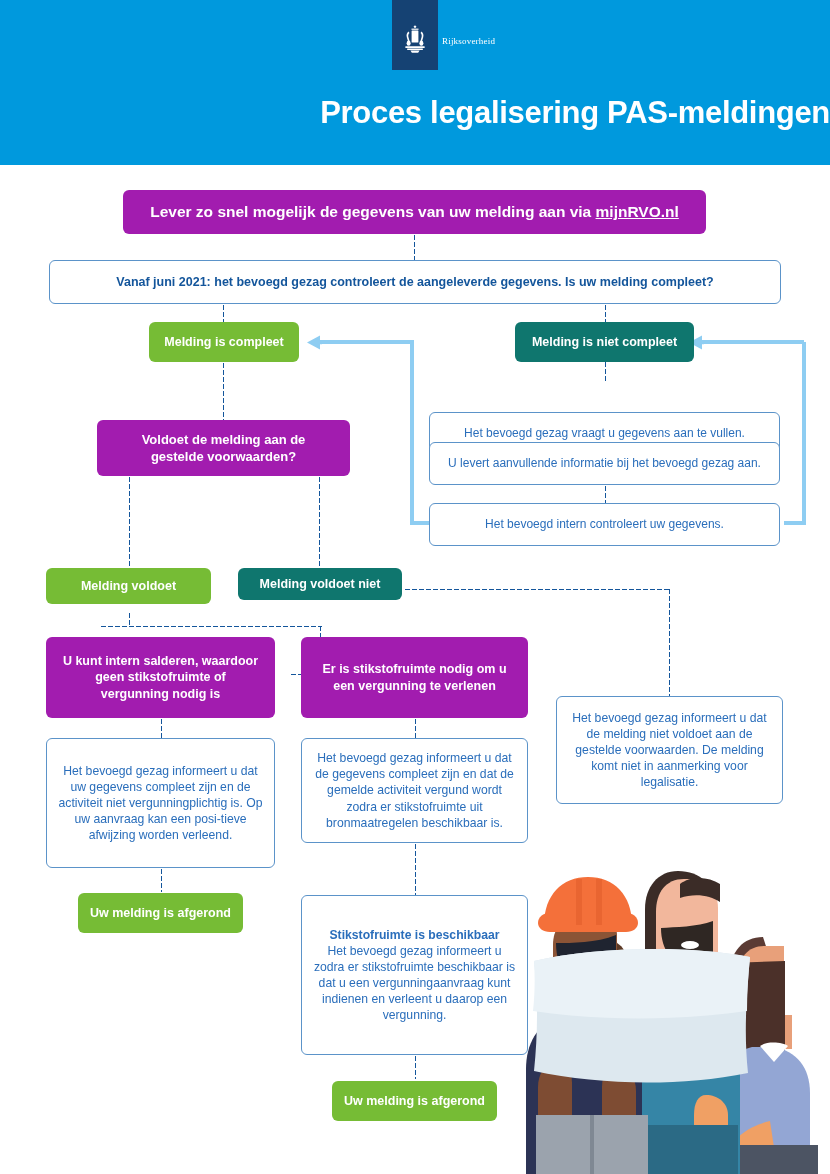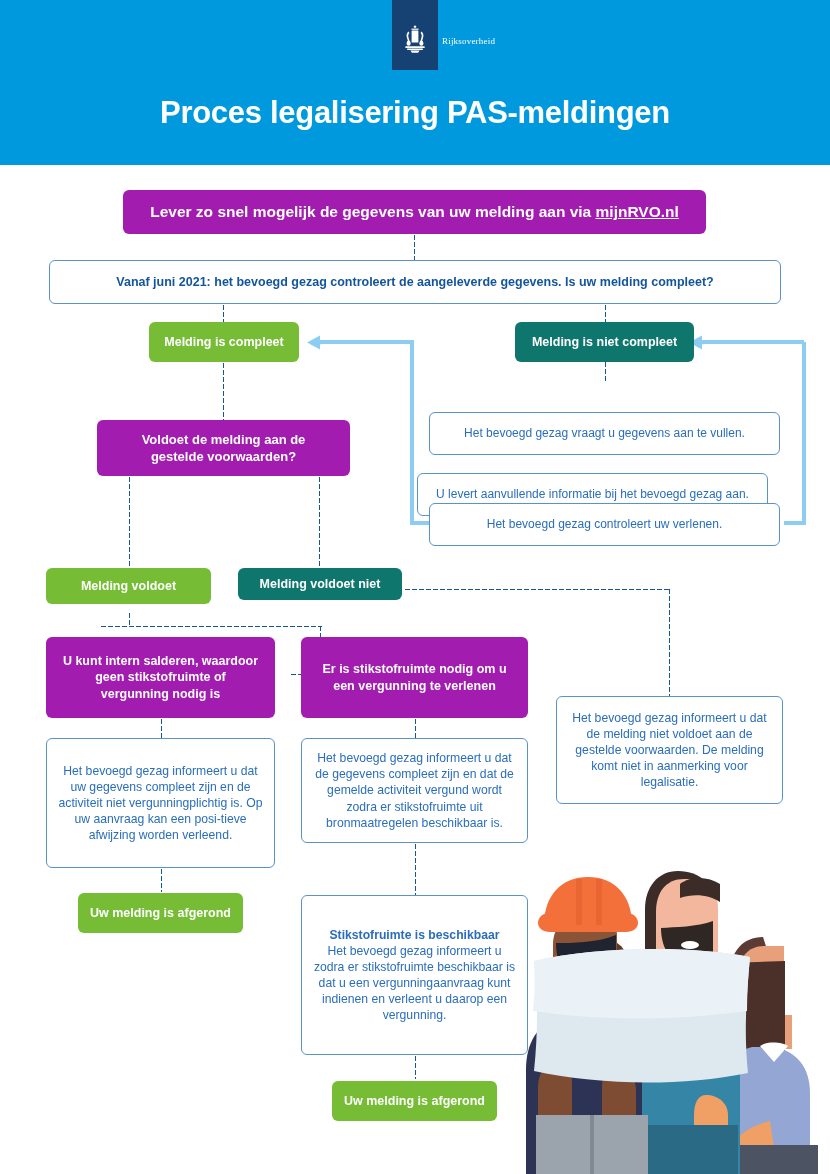--- a/index.html
+++ b/index.html
@@ -10,21 +10,21 @@
     position:relative;overflow:hidden;
   }
   #stage{position:relative;width:830px;height:1174px;overflow:hidden;background:#fff;}
 
   
   .header{position:absolute;left:0;top:0;width:830px;height:165px;background:#0099dd;}
   .logo-wrap{position:absolute;left:392px;top:0;width:46px;height:70px;background:#154273;}
   .logo-mark{position:absolute;left:0;top:22px;width:46px;height:34px;display:flex;align-items:center;justify-content:center;}
   .logo-text{position:absolute;left:442px;top:36px;font-size:9px;color:#ffffff;letter-spacing:.2px;font-family:"Liberation Serif",serif;}
   .header-title{
-    position:absolute;left:0;top:95px;width:830px;text-align:center;
+    position:absolute;left:0;top:95px;width:830px;text-align:right;
     color:#ffffff;font-size:31px;font-weight:bold;letter-spacing:-0.3px;
   }
 
   
   .box{position:absolute;box-sizing:border-box;display:flex;align-items:center;justify-content:center;text-align:center;border-radius:6px;}
   .box .t{display:block;width:100%;padding:0 10px;box-sizing:border-box;line-height:1.32;}
 
   .navy{background:#a21caf;color:#fff;font-weight:bold;}
   .green{background:#76bc35;color:#fff;font-weight:bold;}
   .red{background:#0f766e;color:#fff;font-weight:bold;}
@@ -131,25 +131,25 @@
     <span class="t">Melding is compleet</span>
   </div>
 
   <div class="box red" style="left:515px;top:322px;width:179px;height:40px;font-size:12.5px;">
     <span class="t">Melding is niet compleet</span>
   </div>
 
   <div class="box white" style="left:429px;top:381px;width:351px;height:43px;font-size:12px;margin-top:31px;">
     <span class="t">Het bevoegd gezag vraagt u gegevens aan te vullen.</span>
   </div>
-  <div class="box white" style="left:417px;top:442px;width:351px;height:43px;font-size:12px;margin-top:31px;">
+  <div class="box white" style="left:429px;top:442px;width:351px;height:43px;font-size:12px;">
     <span class="t">U levert aanvullende informatie bij het bevoegd gezag aan.</span>
   </div>
   <div class="box white" style="left:429px;top:503px;width:351px;height:43px;font-size:12px;">
-    <span class="t">Het bevoegd gezag controleert uw verlenen.</span>
+    <span class="t">Het bevoegd intern controleert uw gegevens.</span>
   </div>
 
   <div class="box navy" style="left:97px;top:420px;width:253px;height:56px;font-size:13px;">
     <span class="t">
       <span>Voldoet de melding aan de</span><br>
       <span>gestelde voorwaarden?</span>
     </span>
   </div>
 
   <div class="box green" style="left:46px;top:568px;width:165px;height:36px;font-size:12.5px;">

